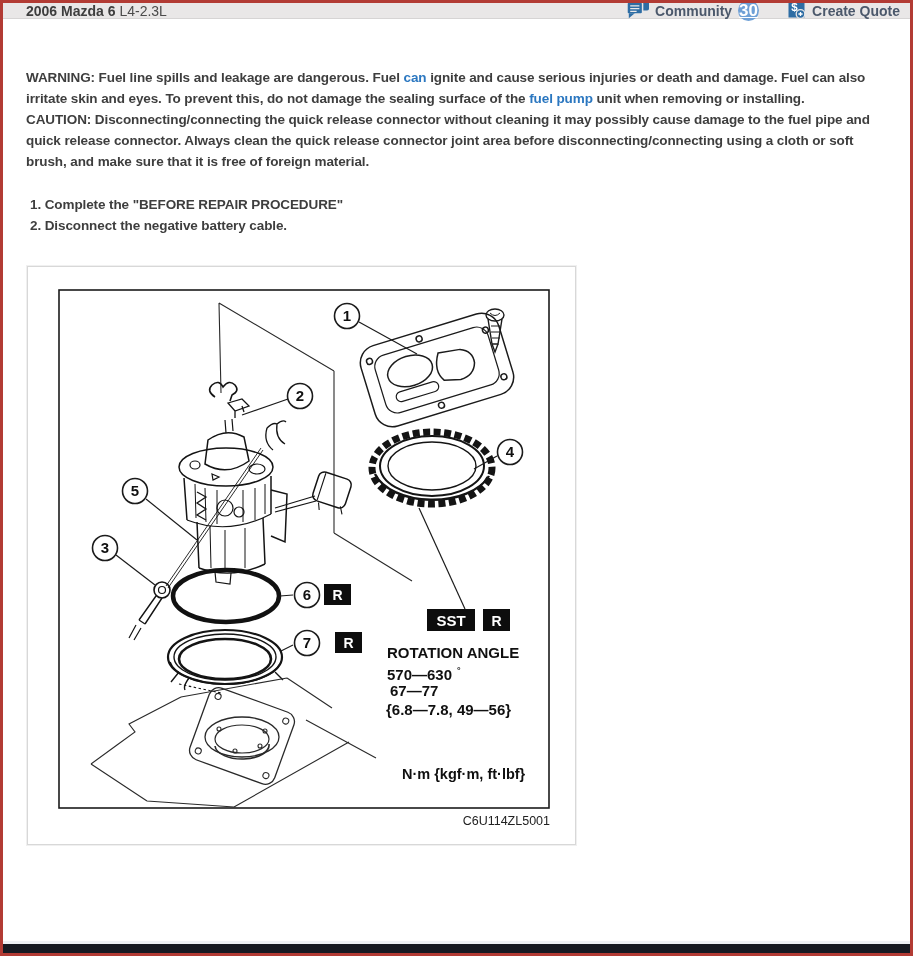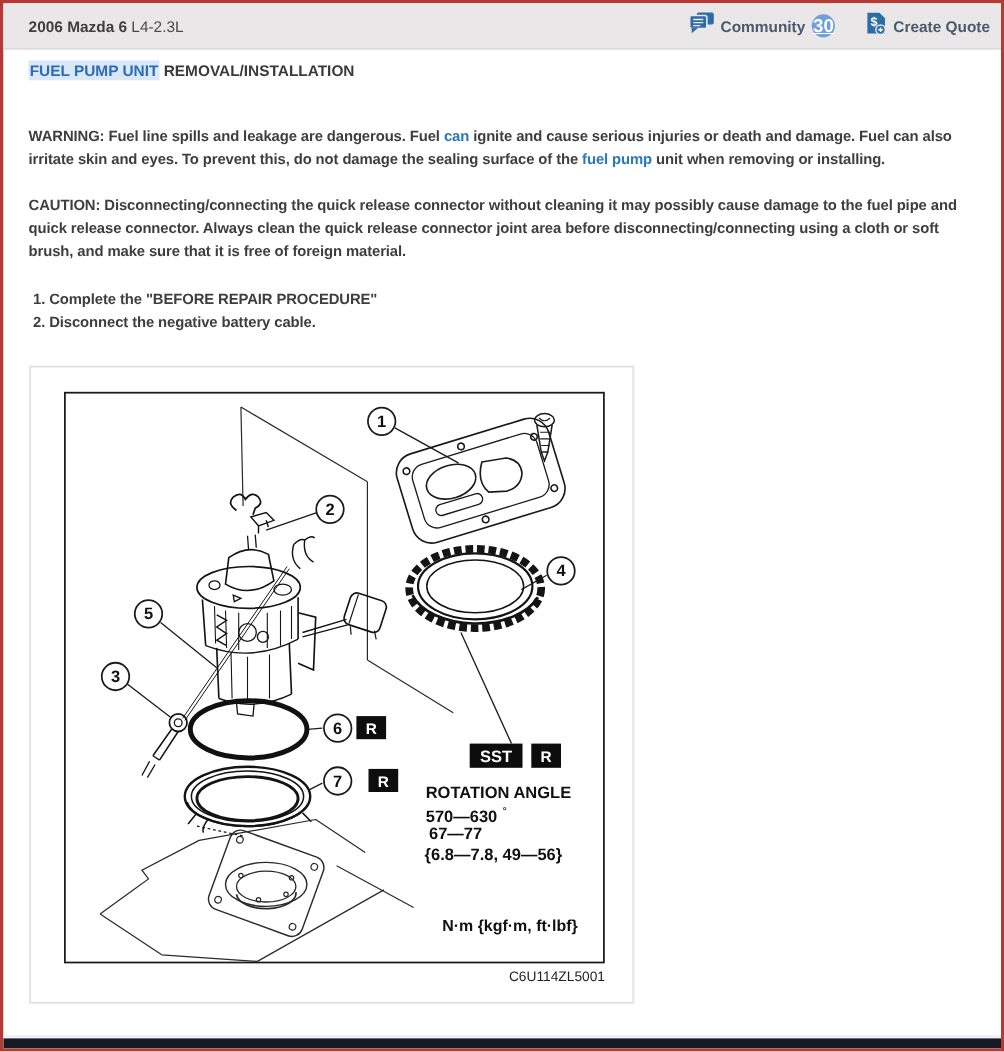--- a/index.html
+++ b/index.html
@@ -9,21 +9,21 @@
   .frame {
     width:913px; height:956px;
     border:3px solid #b23b34;
     background:#fff;
     position:relative;
     overflow:hidden;
   }
 
   
   .header-bar {
-    height:42px; background:#e9e7e7;
+    height:16px; background:#e9e7e7;
     display:flex; align-items:center;
     padding:0 10px 0 23px;
     border-bottom:1px solid #d6d4d4;
   }
   .vehicle-title { font-size:14px; color:#3e3e3e; white-space:nowrap; margin-right:auto; }
   .vehicle-title .bold { font-weight:bold; }
   .vehicle-title .engine { font-weight:normal; color:#4b4b4b; }
 
   .hdr-group { display:flex; align-items:center; gap:6px; cursor:pointer; }
   .hdr-group.community { margin-right:28px;align-items:center; }
@@ -36,21 +36,21 @@
   }
 
   
   .content { padding:7px 14px 0 23px; color:#3e3e3e; }
   .doc-heading { font-size:14px; font-weight:bold; margin-top:4px; }
   .doc-heading .link-part { color:#2b6cb4; background:#d9e7f7; padding:1px 1px; }
   .doc-heading .rest-part { color:#3a3a3a; }
 
   .para { font-size:13.5px; font-weight:bold; line-height:21px; letter-spacing:-0.1px; }
   .p-warning { margin-top:41px; }
-  .p-caution { margin-top:21px; }
+  .p-caution { }
   .inline-link { color:#2b77c0; cursor:pointer; }
   .subheading { margin-top:25px; font-size:13.5px; font-weight:bold; }
 
   .steps { margin-top:22px; margin-left:4px; }
   .step { font-size:13.5px; font-weight:bold; line-height:21px; letter-spacing:-0.1px; }
 
   
   .figure-box {
     margin:30px 0 0 1px;
     width:549px; height:579px;
@@ -96,23 +96,20 @@
           <text x="7.5" y="13" font-size="11.5" font-weight="bold" fill="#ffffff" text-anchor="middle">$</text>
           <circle cx="13.5" cy="16" r="4.3" fill="#2e6da4" stroke="#e9e7e7" stroke-width="1.3"></circle>
           <path d="M13.5,13.9 v4.2 M11.4,16 h4.2" stroke="#ffffff" stroke-width="1.3" fill="none"></path>
         </svg>
       </span>
       <span class="hdr-label">Create Quote</span>
     </div>
   </div>
 
   <div class="content">
-    <div class="doc-heading">
-      <span class="link-part">FUEL PUMP UNIT</span><span class="rest-part"> REMOVAL/INSTALLATION</span>
-    </div>
 
     <p class="para p-warning"><span>WARNING: Fuel line spills and leakage are dangerous. Fuel </span><span class="inline-link">can</span><span> ignite and cause serious injuries or death and damage. Fuel can also irritate skin and eyes. To prevent this, do not damage the sealing surface of the </span><span class="inline-link">fuel pump</span><span> unit when removing or installing.</span></p>
 
     <p class="para p-caution">CAUTION: Disconnecting/connecting the quick release connector without cleaning it may possibly cause damage to the fuel pipe and quick release connector. Always clean the quick release connector joint area before disconnecting/connecting using a cloth or soft brush, and make sure that it is free of foreign material.</p>
 
 
     <div class="steps">
       <div class="step">1. Complete the "BEFORE REPAIR PROCEDURE"</div>
       <div class="step">2. Disconnect the negative battery cable.</div>
     </div>

